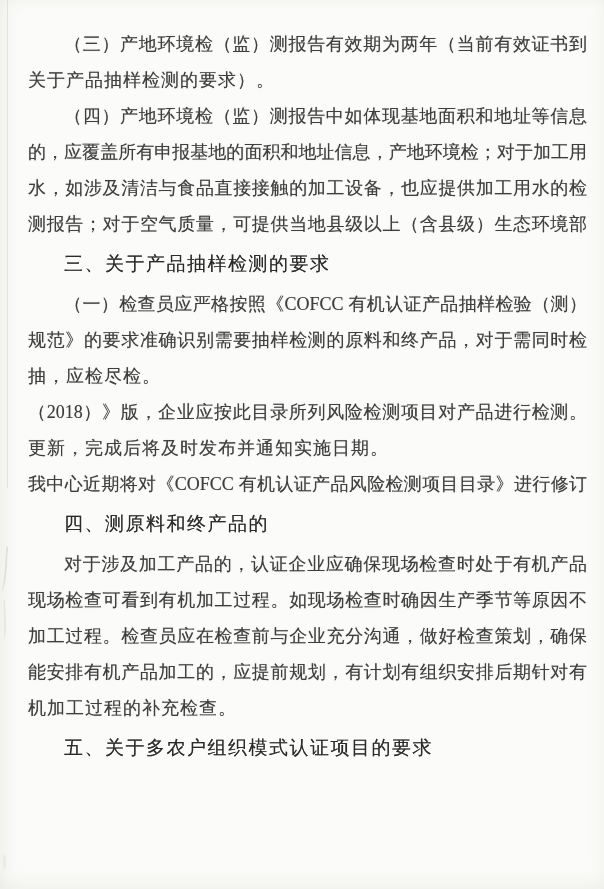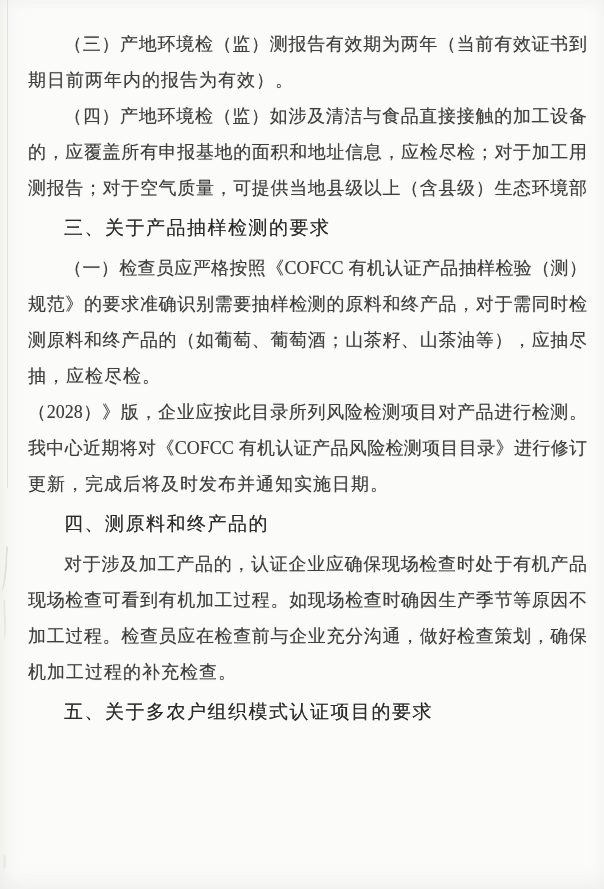--- a/index.html
+++ b/index.html
@@ -98,41 +98,42 @@
 <body>
 
 <div class="page">
   <div class="scan-edge-line"></div>
   <div class="scan-mark-1"></div>
   <div class="scan-mark-2"></div>
   <div class="scan-mark-3"></div>
   <div class="content">
       <div class="paragraph">
         <div class="line fill first">（三）产地环境检（监）测报告有效期为两年（当前有效证书到</div>
-        <div class="line">期日前两年内的报告为有效）。</div>
+        <div class="line">关于产品抽样检测的要求）。</div>
       </div>
       <div class="paragraph">
-        <div class="line fill first">（四）产地环境检（监）如涉及清洁与食品直接接触的加工设备</div>
-        <div class="line fill">的，应覆盖所有申报基地的面积和地址信息，应检尽检；对于加工用</div>
+        <div class="line fill first">（四）产地环境检（监）测报告中如体现基地面积和地址等信息</div>
+        <div class="line fill">的，应覆盖所有申报基地的面积和地址信息，产地环境检；对于加工用</div>
+        <div class="line fill">水，如涉及清洁与食品直接接触的加工设备，也应提供加工用水的检</div>
         <div class="line fill">测报告；对于空气质量，可提供当地县级以上（含县级）生态环境部</div>
       </div>
       <div class="heading">三、关于产品抽样检测的要求</div>
       <div class="paragraph">
         <div class="line fill first">（一）检查员应严格按照《COFCC 有机认证产品抽样检验（测）</div>
         <div class="line fill">规范》的要求准确识别需要抽样检测的原料和终产品，对于需同时检</div>
-        <div class="line fill">测原料和终产品的（如葡萄、葡萄酒；山茶籽、山茶油等），应抽尽</div>
         <div class="line">抽，应检尽检。</div>
       </div>
       <div class="paragraph">
-        <div class="line fill">（2028）》版，企业应按此目录所列风险检测项目对产品进行检测。</div>
+        <div class="line fill">（2018）》版，企业应按此目录所列风险检测项目对产品进行检测。</div>
+        <div class="line">更新，完成后将及时发布并通知实施日期。</div>
         <div class="line fill">我中心近期将对《COFCC 有机认证产品风险检测项目目录》进行修订</div>
-        <div class="line">更新，完成后将及时发布并通知实施日期。</div>
       </div>
       <div class="heading">四、测原料和终产品的</div>
       <div class="paragraph">
         <div class="line fill first">对于涉及加工产品的，认证企业应确保现场检查时处于有机产品</div>
         <div class="line fill">现场检查可看到有机加工过程。如现场检查时确因生产季节等原因不</div>
         <div class="line fill">加工过程。检查员应在检查前与企业充分沟通，做好检查策划，确保</div>
+        <div class="line fill">能安排有机产品加工的，应提前规划，有计划有组织安排后期针对有</div>
         <div class="line">机加工过程的补充检查。</div>
       </div>
       <div class="heading">五、关于多农户组织模式认证项目的要求</div>
     </div>
 </div>
 
 </body></html>

